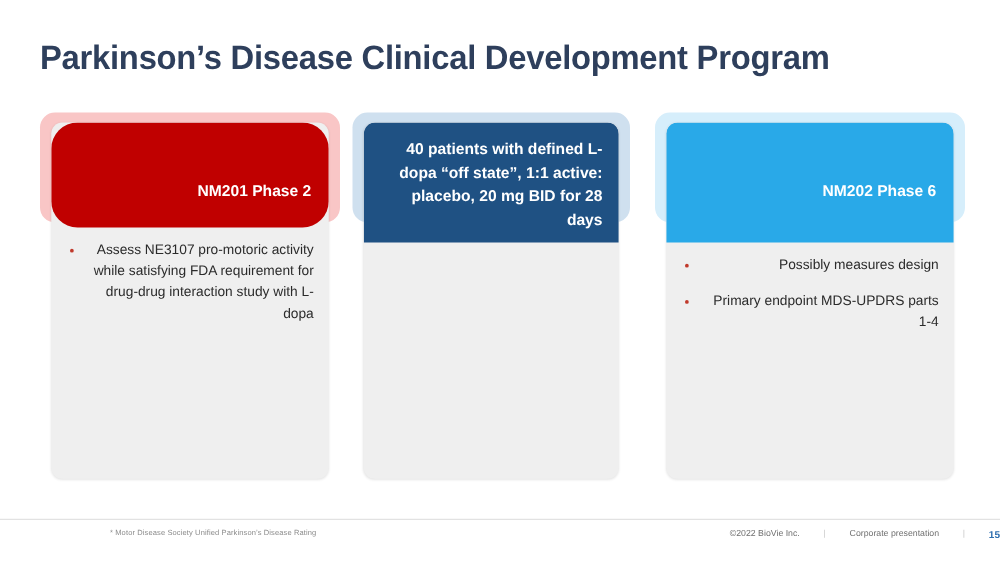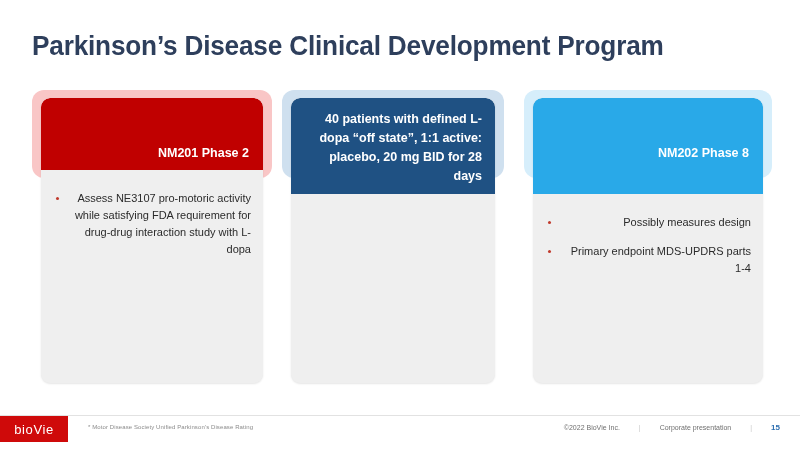--- a/index.html
+++ b/index.html
@@ -80,40 +80,41 @@
   }
 
   .card-header {
     border-radius: 9px 9px 0 0;
     color: #ffffff;
     font-weight: bold;
     box-sizing: border-box;
   }
   .c1 .card-header {
     background: #c00000;
-    height: 72px;
+    height: 84px;
     font-size: 12.5px;
     padding: 48px 14px 0 14px;
+    border-radius: 21px;
   }
   .c2 .card-header {
     background: #1f5183;
     height: 96px;
     font-size: 12.5px;
     line-height: 19px;
     padding: 12px 13px 0 13px;
   }
   .c3 .card-header {
     background: #29a9e8;
     height: 96px;
     font-size: 12.5px;
     padding: 48px 14px 0 14px;
   }
 
   .card-body {
-    padding: 20px 12px 0 10px;
+    padding: 10px 12px 0 10px;
     box-sizing: border-box;
   }
 
   ul.bullets {
     list-style: none;
     margin: 0;
     padding: 0;
   }
   ul.bullets li {
     position: relative;
@@ -161,21 +162,21 @@
   .footnote {
     position: absolute;
     left: 88px;
     top: 424px;
     font-size: 6px;
     color: #8b8b8b;
     letter-spacing: 0.1px;
   }
   .footer-right {
     position: absolute;
-    right: 20px;
+    right: 0;
     top: 423px;
     display: flex;
     align-items: center;
     gap: 19px;
     font-size: 7px;
     color: #6f6f6f;
   }
   .footer-right .sep { color: #c9c9c9; }
   .footer-right .pagenum {
     color: #2e6fb0;
@@ -209,41 +210,38 @@
     <div class="card-wrap c2">
       <div class="glow"></div>
       <div class="card">
         <div class="card-header">40 patients with defined L-dopa “off state”, 1:1 active: placebo, 20 mg BID for 28 days</div>
       </div>
     </div>
 
     <div class="card-wrap c3">
       <div class="glow"></div>
       <div class="card">
-        <div class="card-header">NM202 Phase 8</div>
+        <div class="card-header">NM202 Phase 6</div>
         <div class="card-body">
           <ul class="bullets">
             <li>
               <b></b><span>Possibly measures design</span>
             </li>
             <li>
               <b></b><span>Primary endpoint MDS-UPDRS parts 1-4</span>
             </li>
           </ul>
         </div>
       </div>
     </div>
 
   </div>
 
   <div class="footer-rule"></div>
 
-  <div class="logo">
-    <span>bioVie</span>
-  </div>
 
   <div class="footnote">* Motor Disease Society Unified Parkinson’s Disease Rating</div>
 
   <div class="footer-right">
     <span>©2022 BioVie Inc.</span>
     <span class="sep">|</span>
     <span>Corporate presentation</span>
     <span class="sep">|</span>
     <span class="pagenum">15</span>
   </div>

